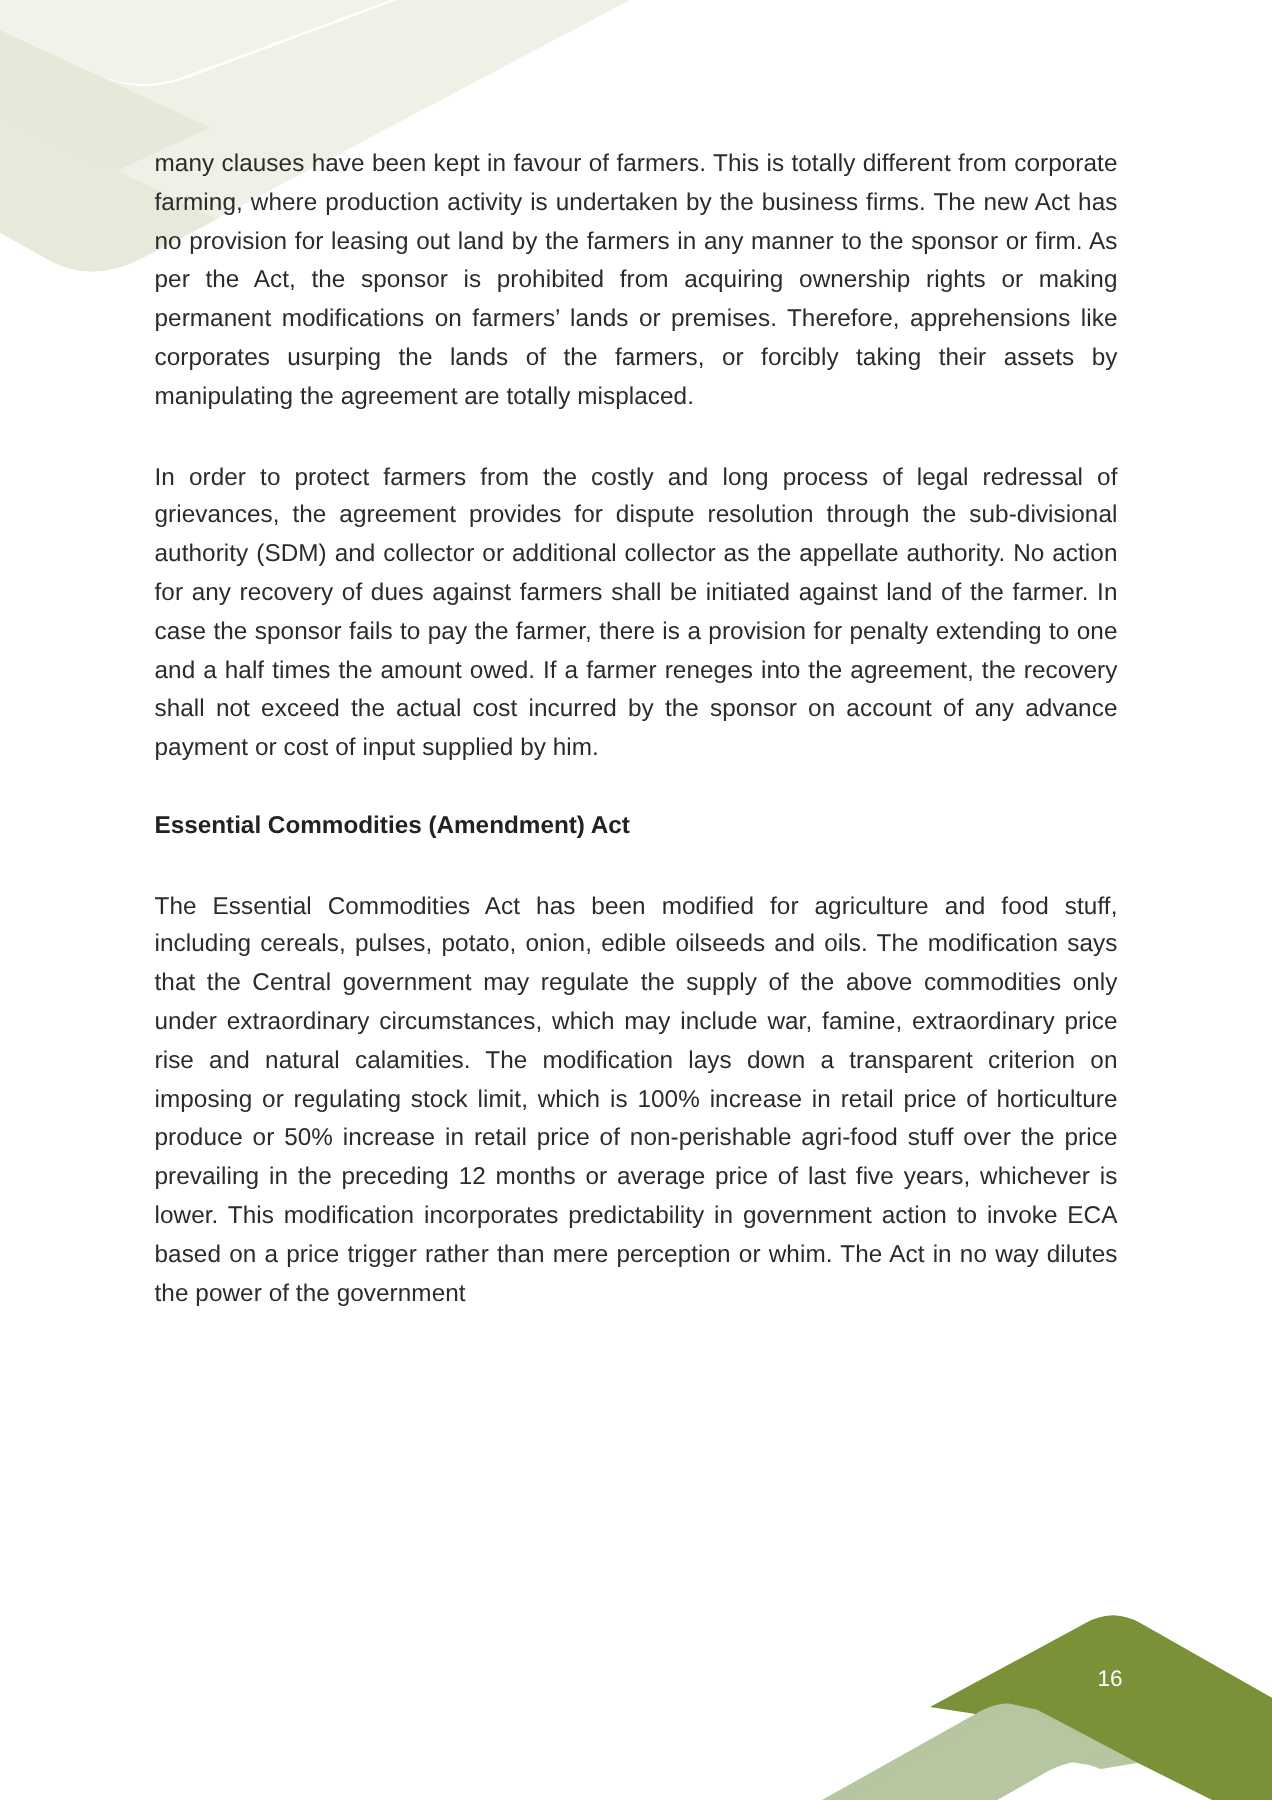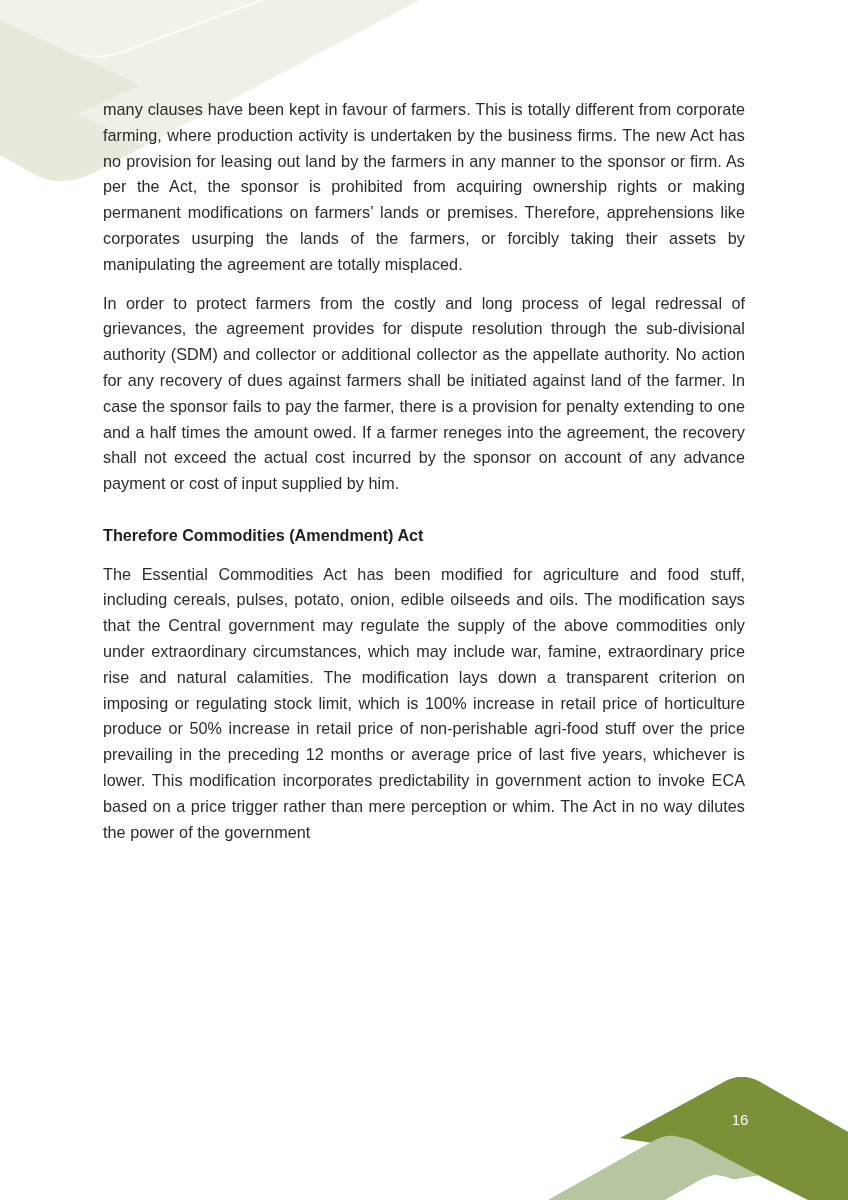--- a/index.html
+++ b/index.html
@@ -33,21 +33,21 @@
     .para {
       margin: 0;
       font-size: 16.2px;
       line-height: 25.8px;
       text-align: justify;
       letter-spacing: 0.05px;
       color: #2b2b2b;
     }
     .para + .para,
     .heading + .para {
-      margin-top: 13px;
+      margin-top: 28px;
     }
     .para + .heading {
       margin-top: 25.8px;
     }
     .heading {
       margin: 0;
       font-size: 16.2px;
       line-height: 25.8px;
       font-weight: bold;
       color: #222222;
@@ -79,18 +79,18 @@
     <path d="M620,1138 L724,1082 Q742,1072 760,1082 L848,1132 L848,1200 L828,1200 L745,1152 Q730,1145 712,1152 Z" fill="#7a9138"></path>
     <path d="M548,1200 L655,1140 Q673,1131 692,1140 L760,1175 L730,1180 Q712,1170 695,1178 L660,1200 Z" fill="#b5c6a0"></path>
     <path d="M692,1140 L760,1176 L808,1200 L848,1200 L848,1132 L760,1082 Q742,1072 724,1082 L640,1128 Z" fill="#7a9138"></path>
     <path d="M560,1200 L660,1143 Q676,1135 694,1143 L752,1174 Q720,1170 700,1180 L665,1200 Z" fill="#b5c6a0"></path>
     <path d="M665,1200 L703,1179 Q718,1172 735,1180 L775,1200 Z" fill="#ffffff"></path>
   </svg>
 
   <div class="content">
     <p class="para">many clauses have been kept in favour of farmers. This is totally different from corporate farming, where production activity is undertaken by the business firms. The new Act has no provision for leasing out land by the farmers in any manner to the sponsor or firm. As per the Act, the sponsor is prohibited from acquiring ownership rights or making permanent modifications on farmers’ lands or premises. Therefore, apprehensions like corporates usurping the lands of the farmers, or forcibly taking their assets by manipulating the agreement are totally misplaced.</p>
     <p class="para">In order to protect farmers from the costly and long process of legal redressal of grievances, the agreement provides for dispute resolution through the sub-divisional authority (SDM) and collector or additional collector as the appellate authority. No action for any recovery of dues against farmers shall be initiated against land of the farmer. In case the sponsor fails to pay the farmer, there is a provision for penalty extending to one and a half times the amount owed. If a farmer reneges into the agreement, the recovery shall not exceed the actual cost incurred by the sponsor on account of any advance payment or cost of input supplied by him.</p>
-    <h2 class="heading">Therefore Commodities (Amendment) Act</h2>
+    <h2 class="heading">Essential Commodities (Amendment) Act</h2>
     <p class="para">The Essential Commodities Act has been modified for agriculture and food stuff, including cereals, pulses, potato, onion, edible oilseeds and oils. The modification says that the Central government may regulate the supply of the above commodities only under extraordinary circumstances, which may include war, famine, extraordinary price rise and natural calamities. The modification lays down a transparent criterion on imposing or regulating stock limit, which is 100% increase in retail price of horticulture produce or 50% increase in retail price of non-perishable agri-food stuff over the price prevailing in the preceding 12 months or average price of last five years, whichever is lower. This modification incorporates predictability in government action to invoke ECA based on a price trigger rather than mere perception or whim. The Act in no way dilutes the power of the government</p>
   </div>
 
   <div class="page-number">16</div>
 </div>
 
 </body></html>

